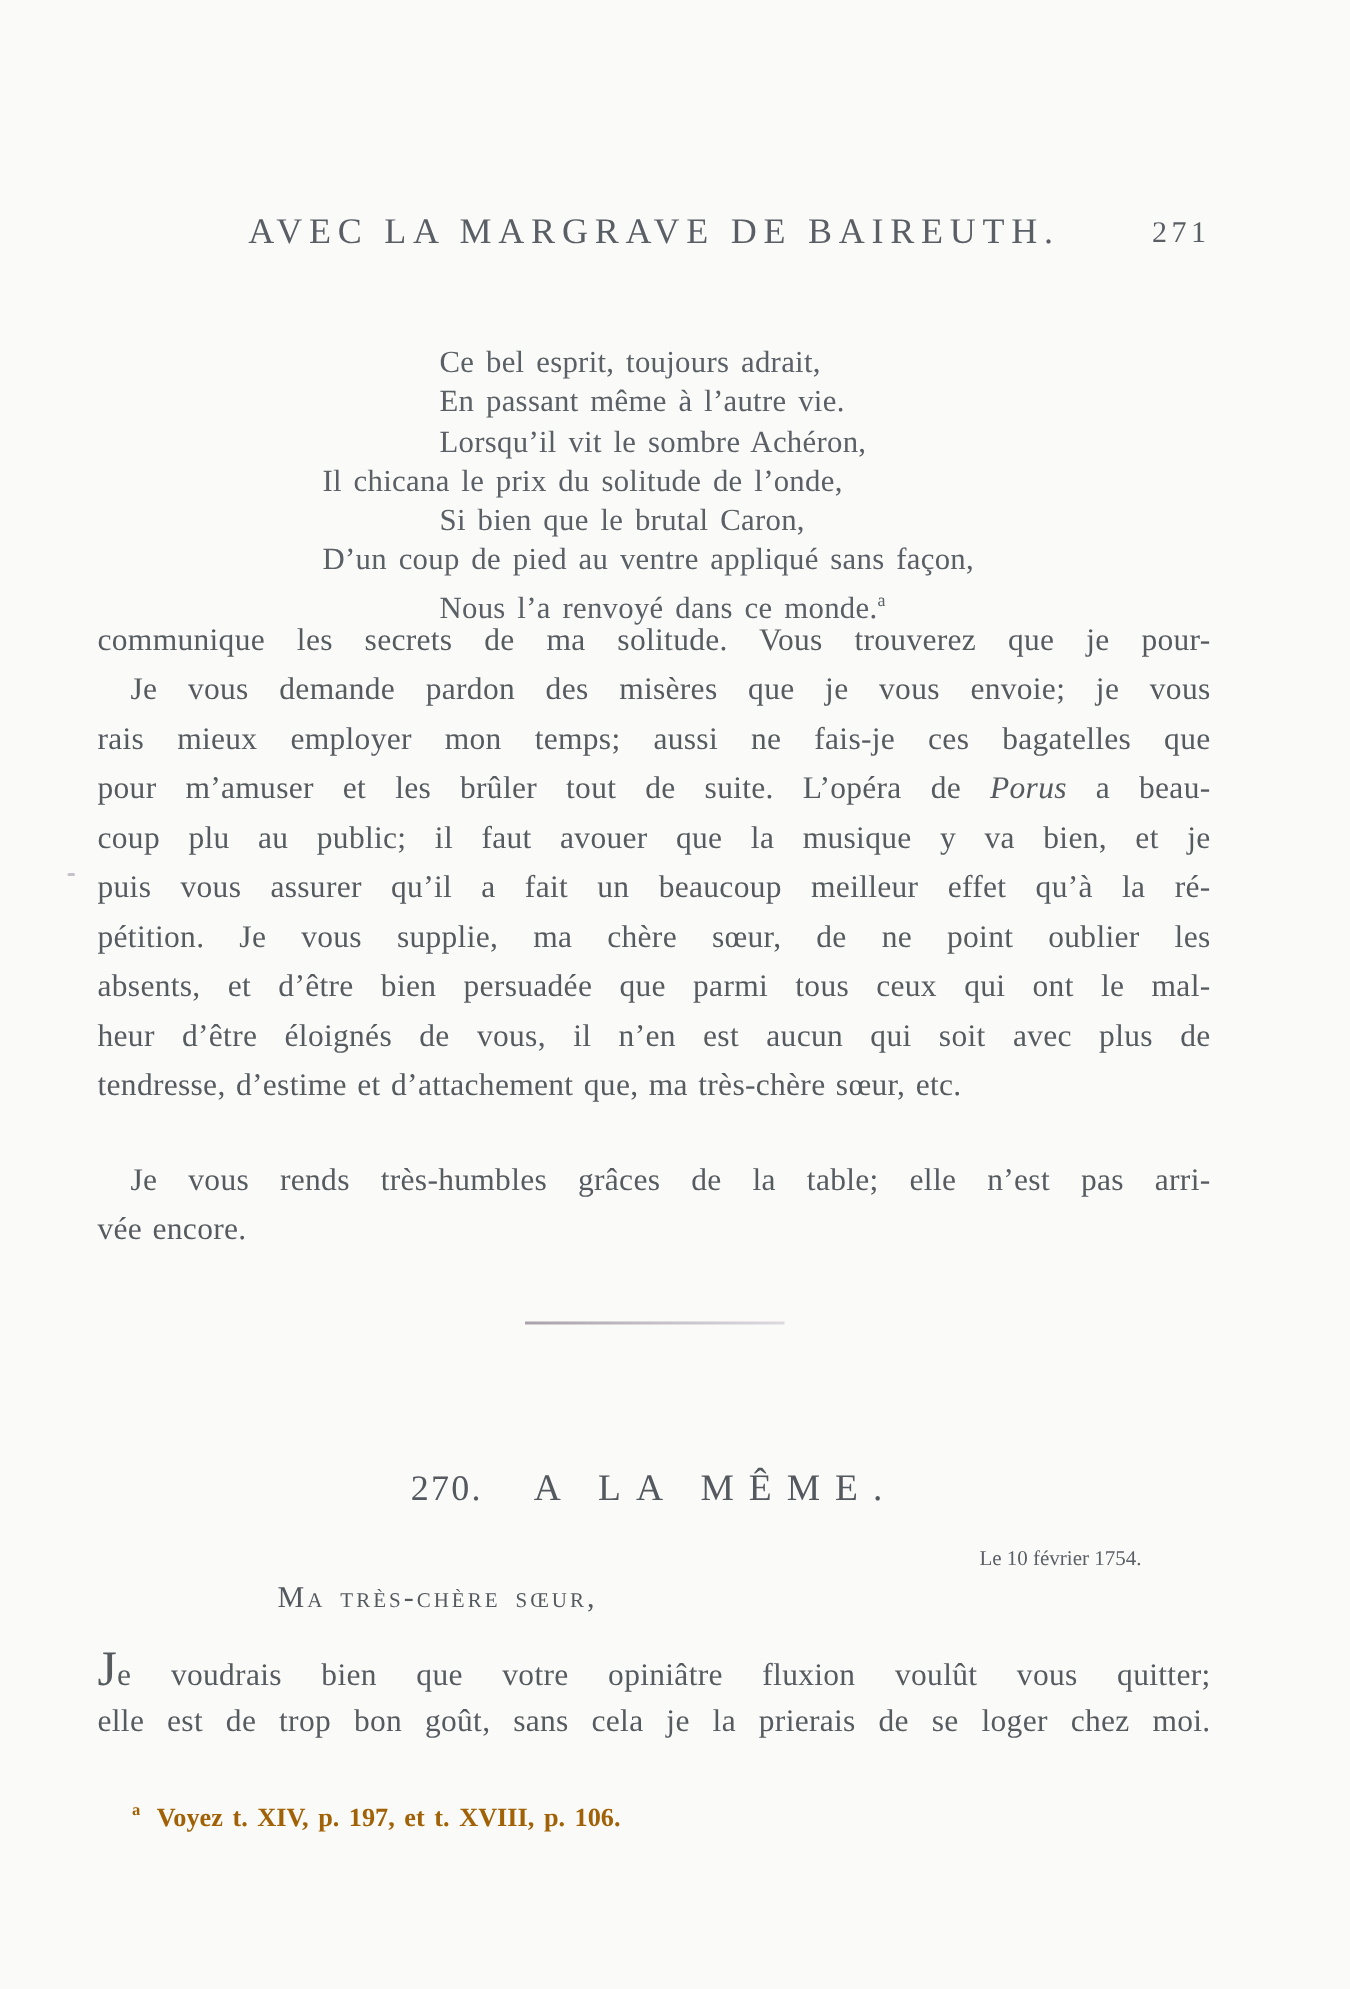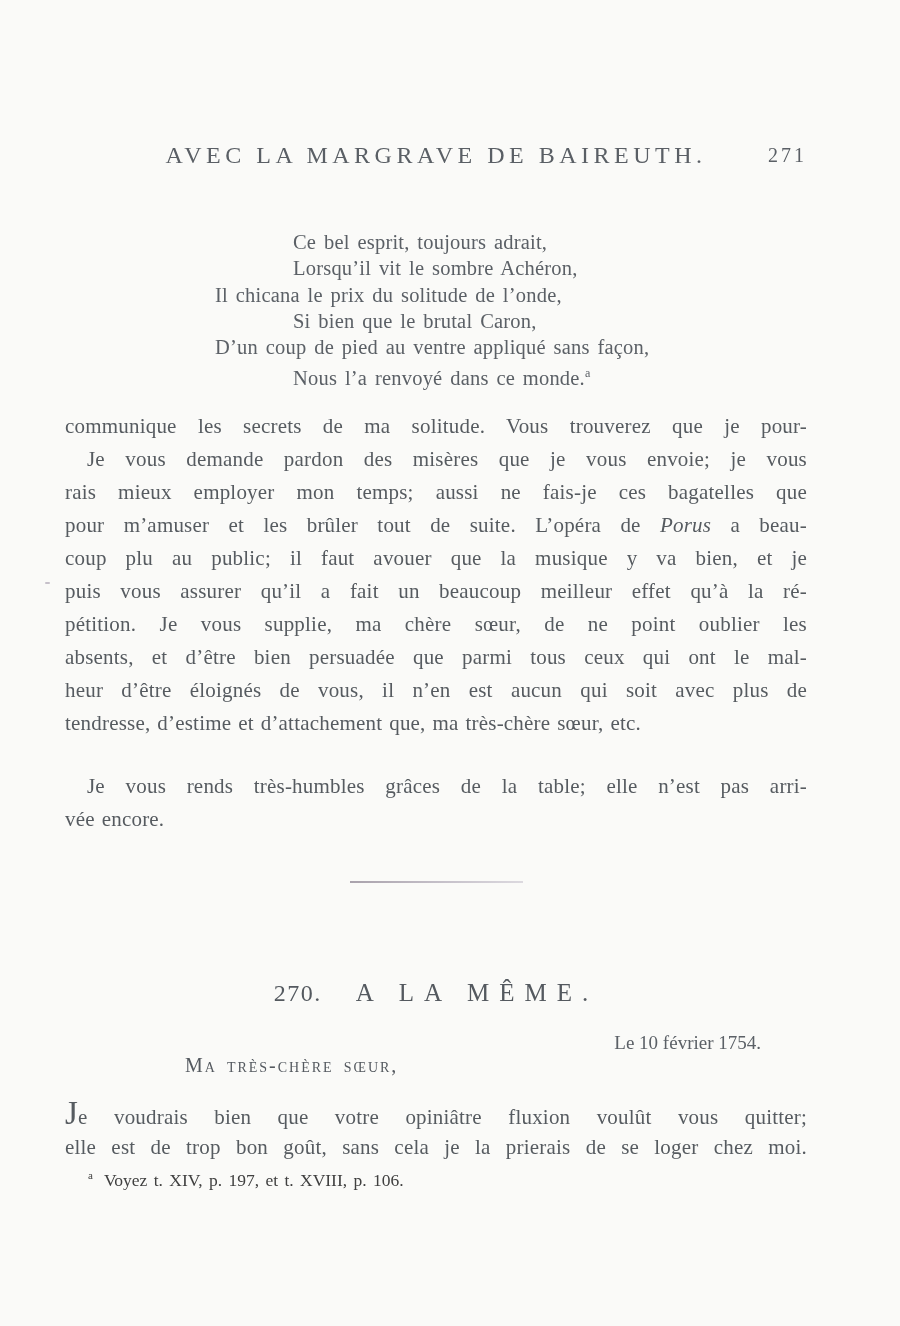--- a/index.html
+++ b/index.html
@@ -54,50 +54,51 @@
   .letter-heading{
     position:absolute;top:979px;left:65px;width:742px;
     text-align:center;white-space:nowrap;color:#54595f;
   }
   .letter-number{font-size:24px;letter-spacing:1.5px;margin-right:34px;}
   .letter-title{font-size:25px;letter-spacing:10px;}
 
   .date-line{
     position:absolute;top:1032px;left:65px;width:742px;
     box-sizing:border-box;padding-right:46px;
-    text-align:right;font-size:19px;color:#5b6066;
+    text-align:right;font-size:14px;color:#5b6066;
   }
   .salutation{
     position:absolute;top:1054px;left:185px;
     font-size:20px;font-variant:small-caps;letter-spacing:2px;
     word-spacing:3px;color:#54595f;
   }
 
   
   .footnote{
-    position:absolute;top:1169px;left:88px;
-    font-size:17.5px;color:#404040;word-spacing:2px;
+    position:absolute;top:1201px;left:88px;
+    font-size:17.5px;color:#a16207;word-spacing:2px;font-weight:bold;
   }
   .fn-mark{font-size:11px;margin-right:11px;}
 
   
   .speck{position:absolute;top:582px;left:45px;width:5px;height:2px;background:#c6c0ca;border-radius:1px;}
 </style>
 </head>
 <body>
 
 <div class="page">
 
   <div class="running-header">
     <span>AVEC LA MARGRAVE DE BAIREUTH.</span>
     <span class="page-number">271</span>
   </div>
 
   <div class="poem">
       <div class="line ind"><span>Ce bel esprit, toujours adrait,</span></div>
+      <div class="line ind"><span>En passant même à l’autre vie.</span></div>
       <div class="line ind"><span>Lorsqu’il vit le sombre Achéron,</span></div>
       <div class="line"><span>Il chicana le prix du solitude de l’onde,</span></div>
       <div class="line ind"><span>Si bien que le brutal Caron,</span></div>
       <div class="line"><span>D’un coup de pied au ventre appliqué sans façon,</span></div>
       <div class="line ind"><span>Nous l’a renvoyé dans ce monde.</span><sup>a</sup></div>
     </div>
 
   <div class="para p1">
       <div class="line"><span>communique les secrets de ma solitude. Vous trouverez que je pour-</span></div>
       <div class="line findent"><span>Je vous demande pardon des misères que je vous envoie; je vous</span></div>

